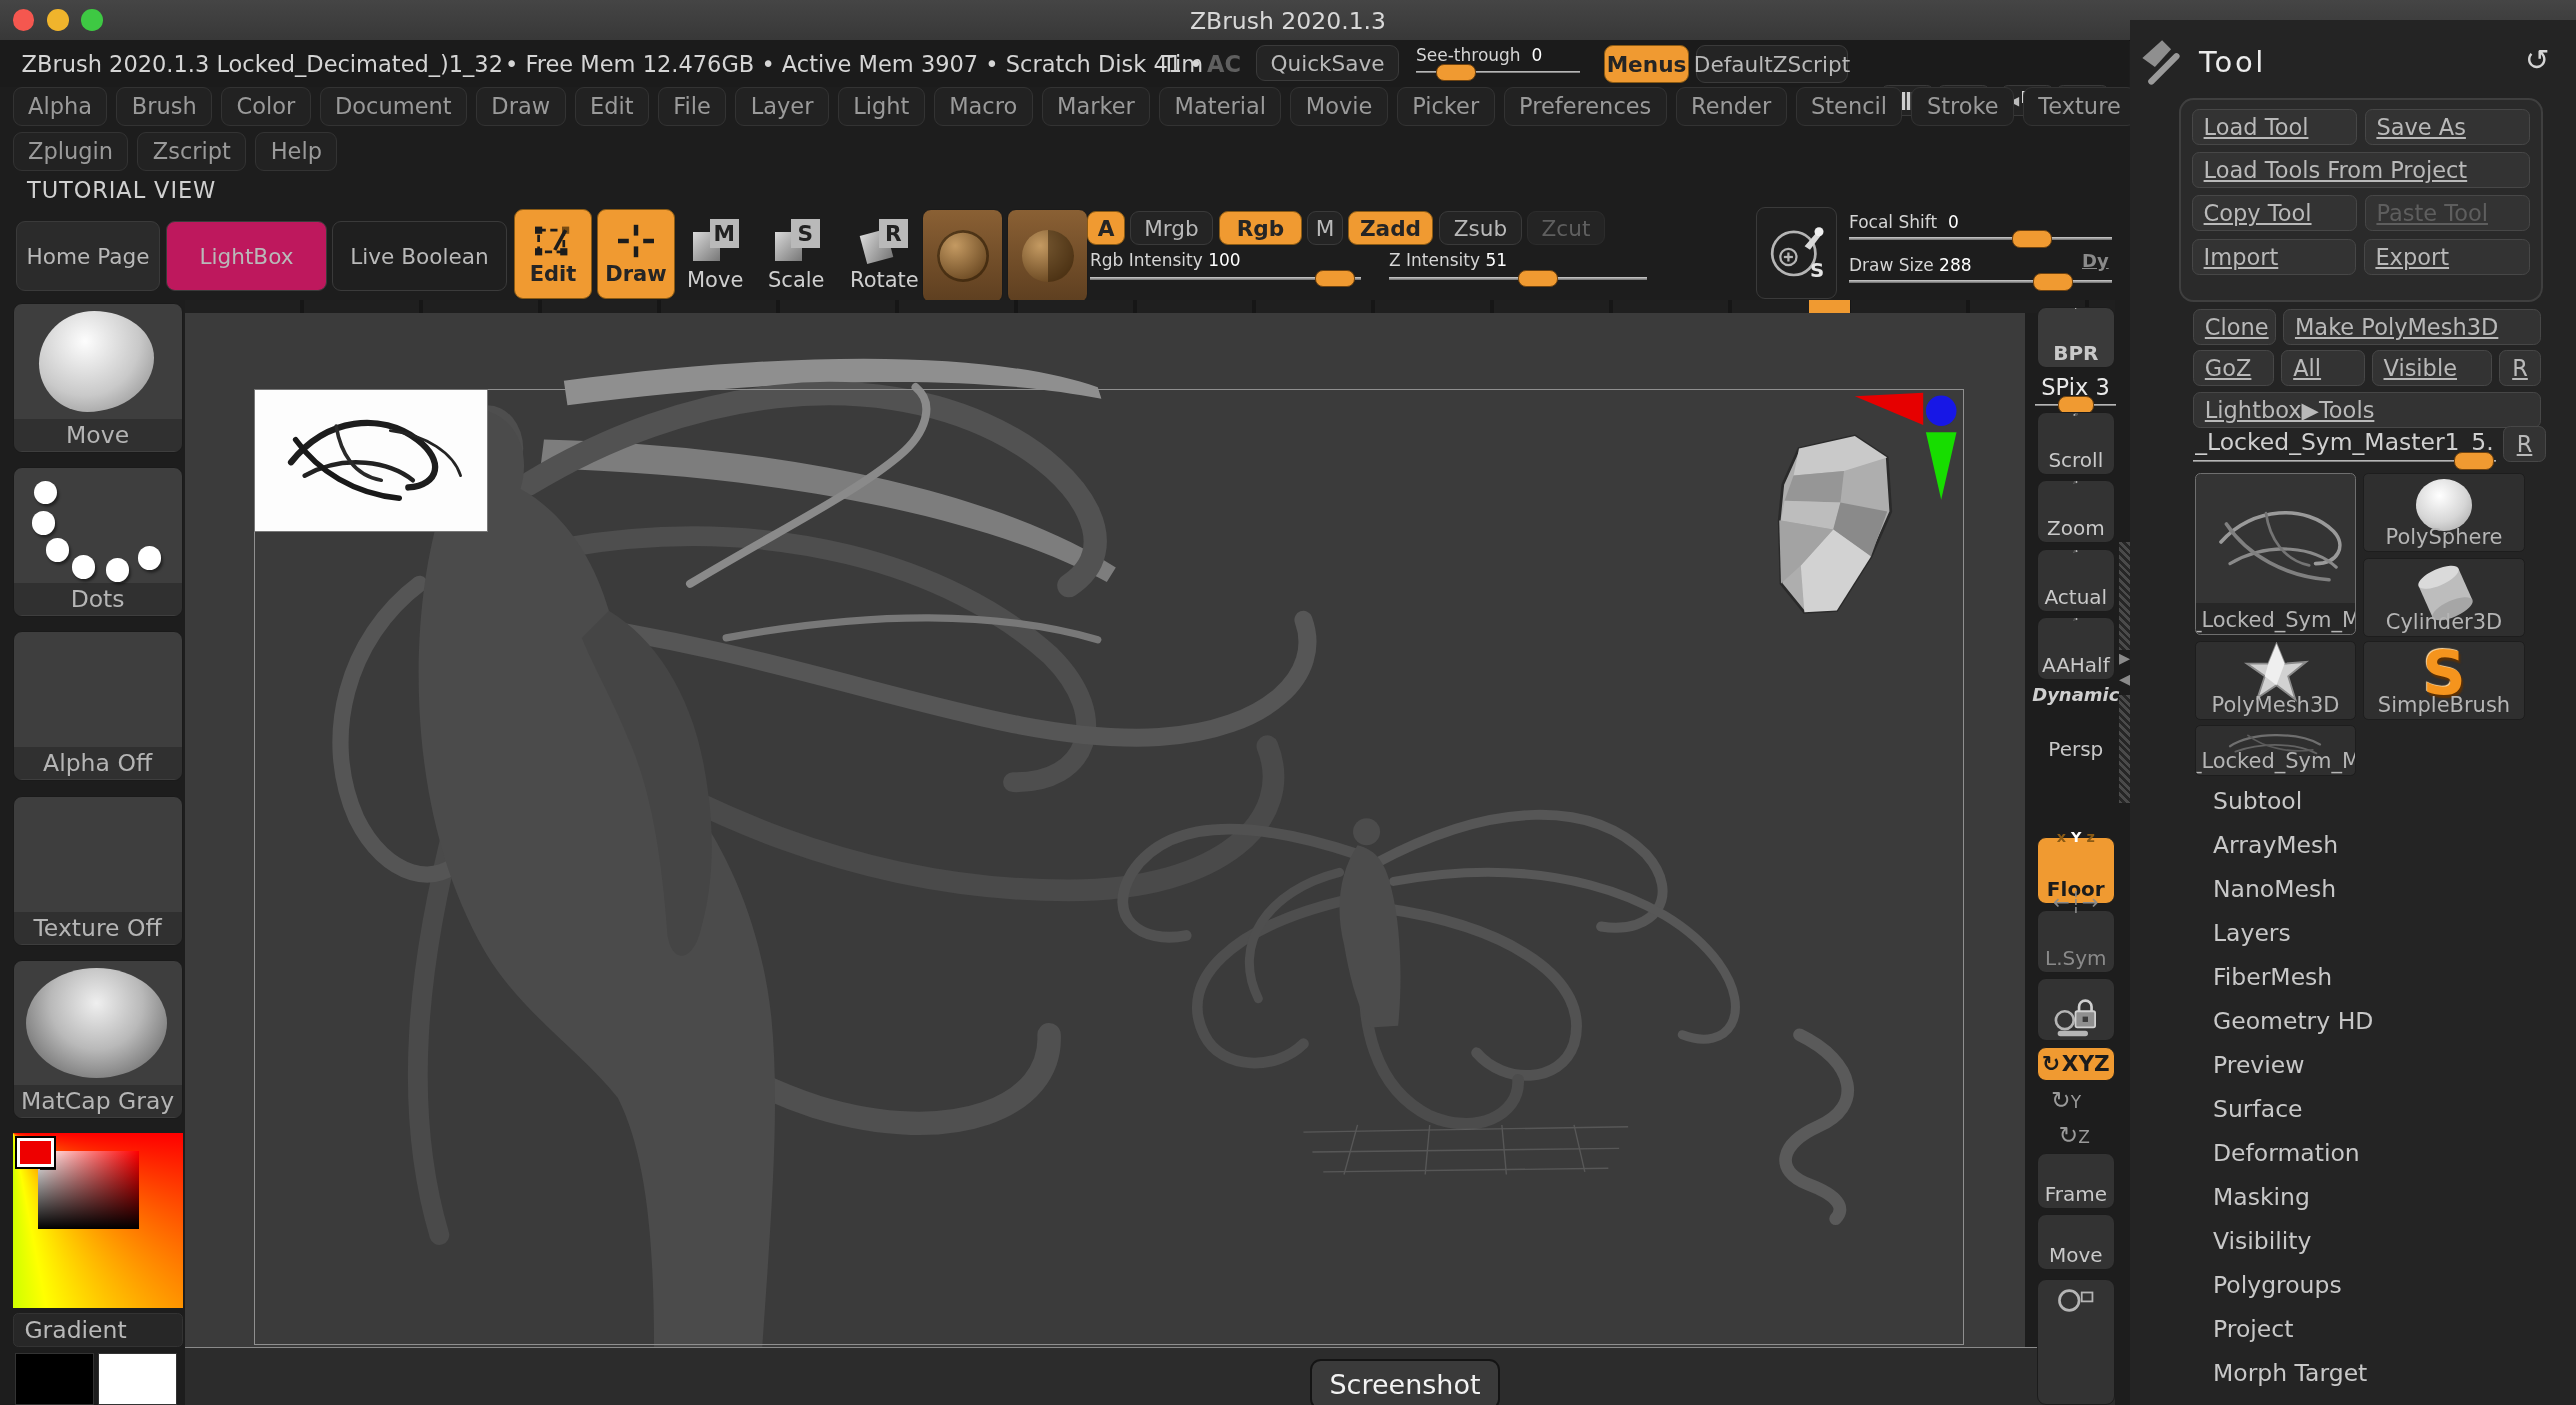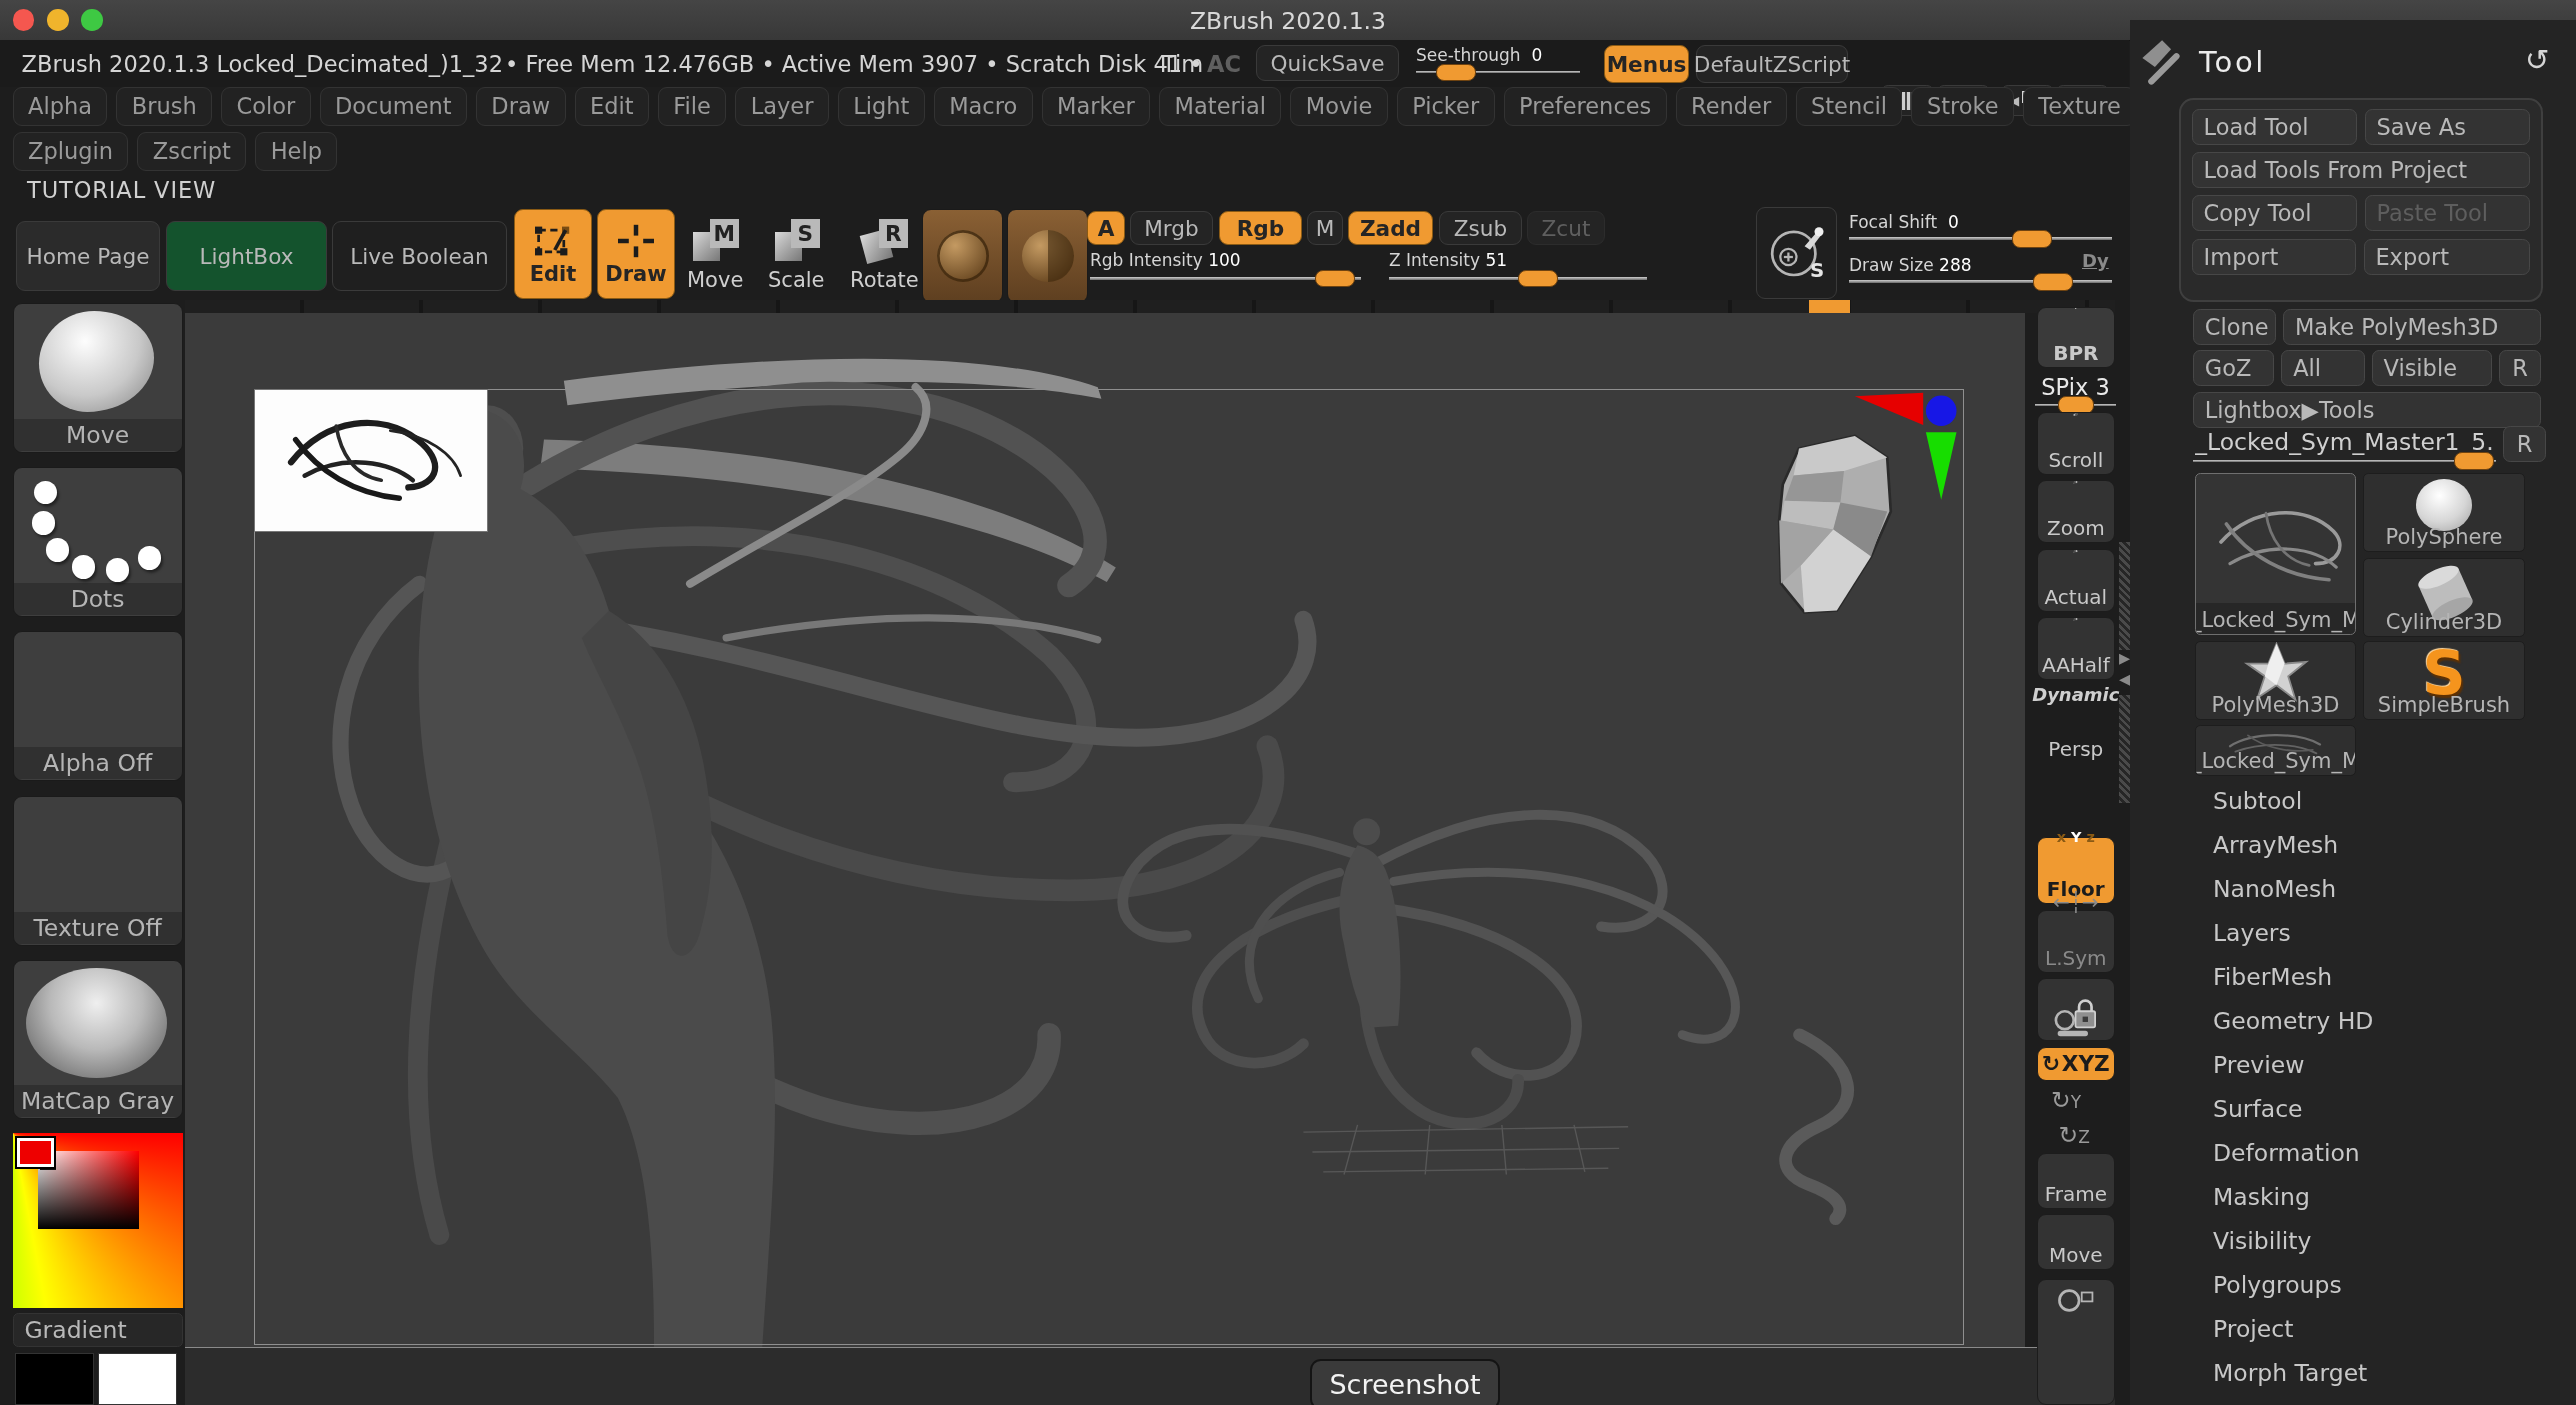--- a/index.html
+++ b/index.html
@@ -114,21 +114,21 @@
   
   .tpanel{position:absolute;left:2130px;top:20px;width:446px;height:1385px;background:#242424;}
   .tpanel .header{position:absolute;left:0;top:16px;width:100%;height:54px;}
   .tpanel .title{position:absolute;left:69px;top:9px;font-size:29px;color:#ececec;letter-spacing:2.7px;}
   .tpanel .reset{position:absolute;left:395px;top:7.2px;font-size:29px;color:#d5d5d5;}
   .groupbox{position:absolute;left:49px;top:78px;width:364px;height:204px;border:2.7px solid #3f3f3f;
      border-radius:14.4px;background:#2a2a2a;box-sizing:border-box;padding:9px 10.8px;
      display:flex;flex-direction:column;gap:7.2px;}
   .prow{display:flex;gap:7.2px;}
   .pbtn{box-sizing:border-box;height:36px;background:#333;border:1.8px solid #474747;border-radius:7.2px;
-     color:#b9b9b9;font-size:22.5px;display:flex;align-items:center;padding-left:10.8px;white-space:nowrap;overflow:hidden;}
+     color:#b9b9b9;font-size:22.5px;display:flex;align-items:center;padding-left:10.8px;white-space:nowrap;overflow:hidden;text-decoration:underline;}
   .pbtn.dim{color:#5e5e5e;}
   .pbtn.small{justify-content:center;padding:0;}
   .namesense{position:absolute;left:63px;top:408px;width:303px;}
   .namesense .nm{font-size:23.5px;color:#d0d0d0;text-align:center;white-space:nowrap;}
   .thumbcell{position:absolute;background:#2f2f2f;border:1.8px solid #1d1d1d;border-radius:5.4px;
      box-sizing:border-box;overflow:hidden;display:flex;align-items:flex-end;justify-content:center;}
   .thumbcell.sel{border-color:#6f6f6f;background:#343434;}
   .thumbcell .tlabel{position:relative;z-index:2;font-size:21px;color:#b5b5b5;white-space:nowrap;padding-bottom:1.8px;}
   .thumbcell .fillband{position:absolute;left:0;bottom:0;width:100%;height:31px;background:rgba(0,0,0,.25);}
   .sphere3d{position:absolute;left:50%;top:5.4px;transform:translateX(-50%);width:56px;height:52px;
@@ -218,21 +218,21 @@
 
   <div class="menubtn">Zplugin</div>
       <div class="menubtn">Zscript</div>
       <div class="menubtn">Help</div>
     </div>
 
   <div class="viewlabel">TUTORIAL VIEW</div>
 
   <div class="shelf">
     <div class="btn shelfbtn" style="left:16px;top:18px;width:144px;height:70px;background:#2b2b2b;">Home Page</div>
-    <div class="btn shelfbtn" style="left:166px;top:18px;width:161px;height:70px;background:#14532d;">LightBox</div>
+    <div class="btn shelfbtn" style="left:166px;top:18px;width:161px;height:70px;background:#be185d;">LightBox</div>
     <div class="btn shelfbtn" style="left:332px;top:18px;width:175px;height:70px;background:#1f1f1f;">Live Boolean</div>
 
     <div class="btn orange shelfbtn tallbtn" style="left:514px;top:6.3px;width:78px;height:90px;display:flex;">
       <svg width="40" height="36" viewBox="0 0 44 40">
         <rect x="6" y="8" width="28" height="24" fill="none" stroke="#1c1c1c" stroke-width="3" stroke-dasharray="8 5"></rect>
         <rect x="2" y="4" width="8" height="8" fill="#1c1c1c"></rect>
           <rect x="2" y="28" width="8" height="8" fill="#1c1c1c"></rect>
         <rect x="30" y="28" width="8" height="8" fill="#1c1c1c"></rect>
           <rect x="32" y="4" width="8" height="8" fill="#7a4c12"></rect>
         <line x1="36" y1="8" x2="24" y2="30" stroke="#1c1c1c" stroke-width="4"></line>

